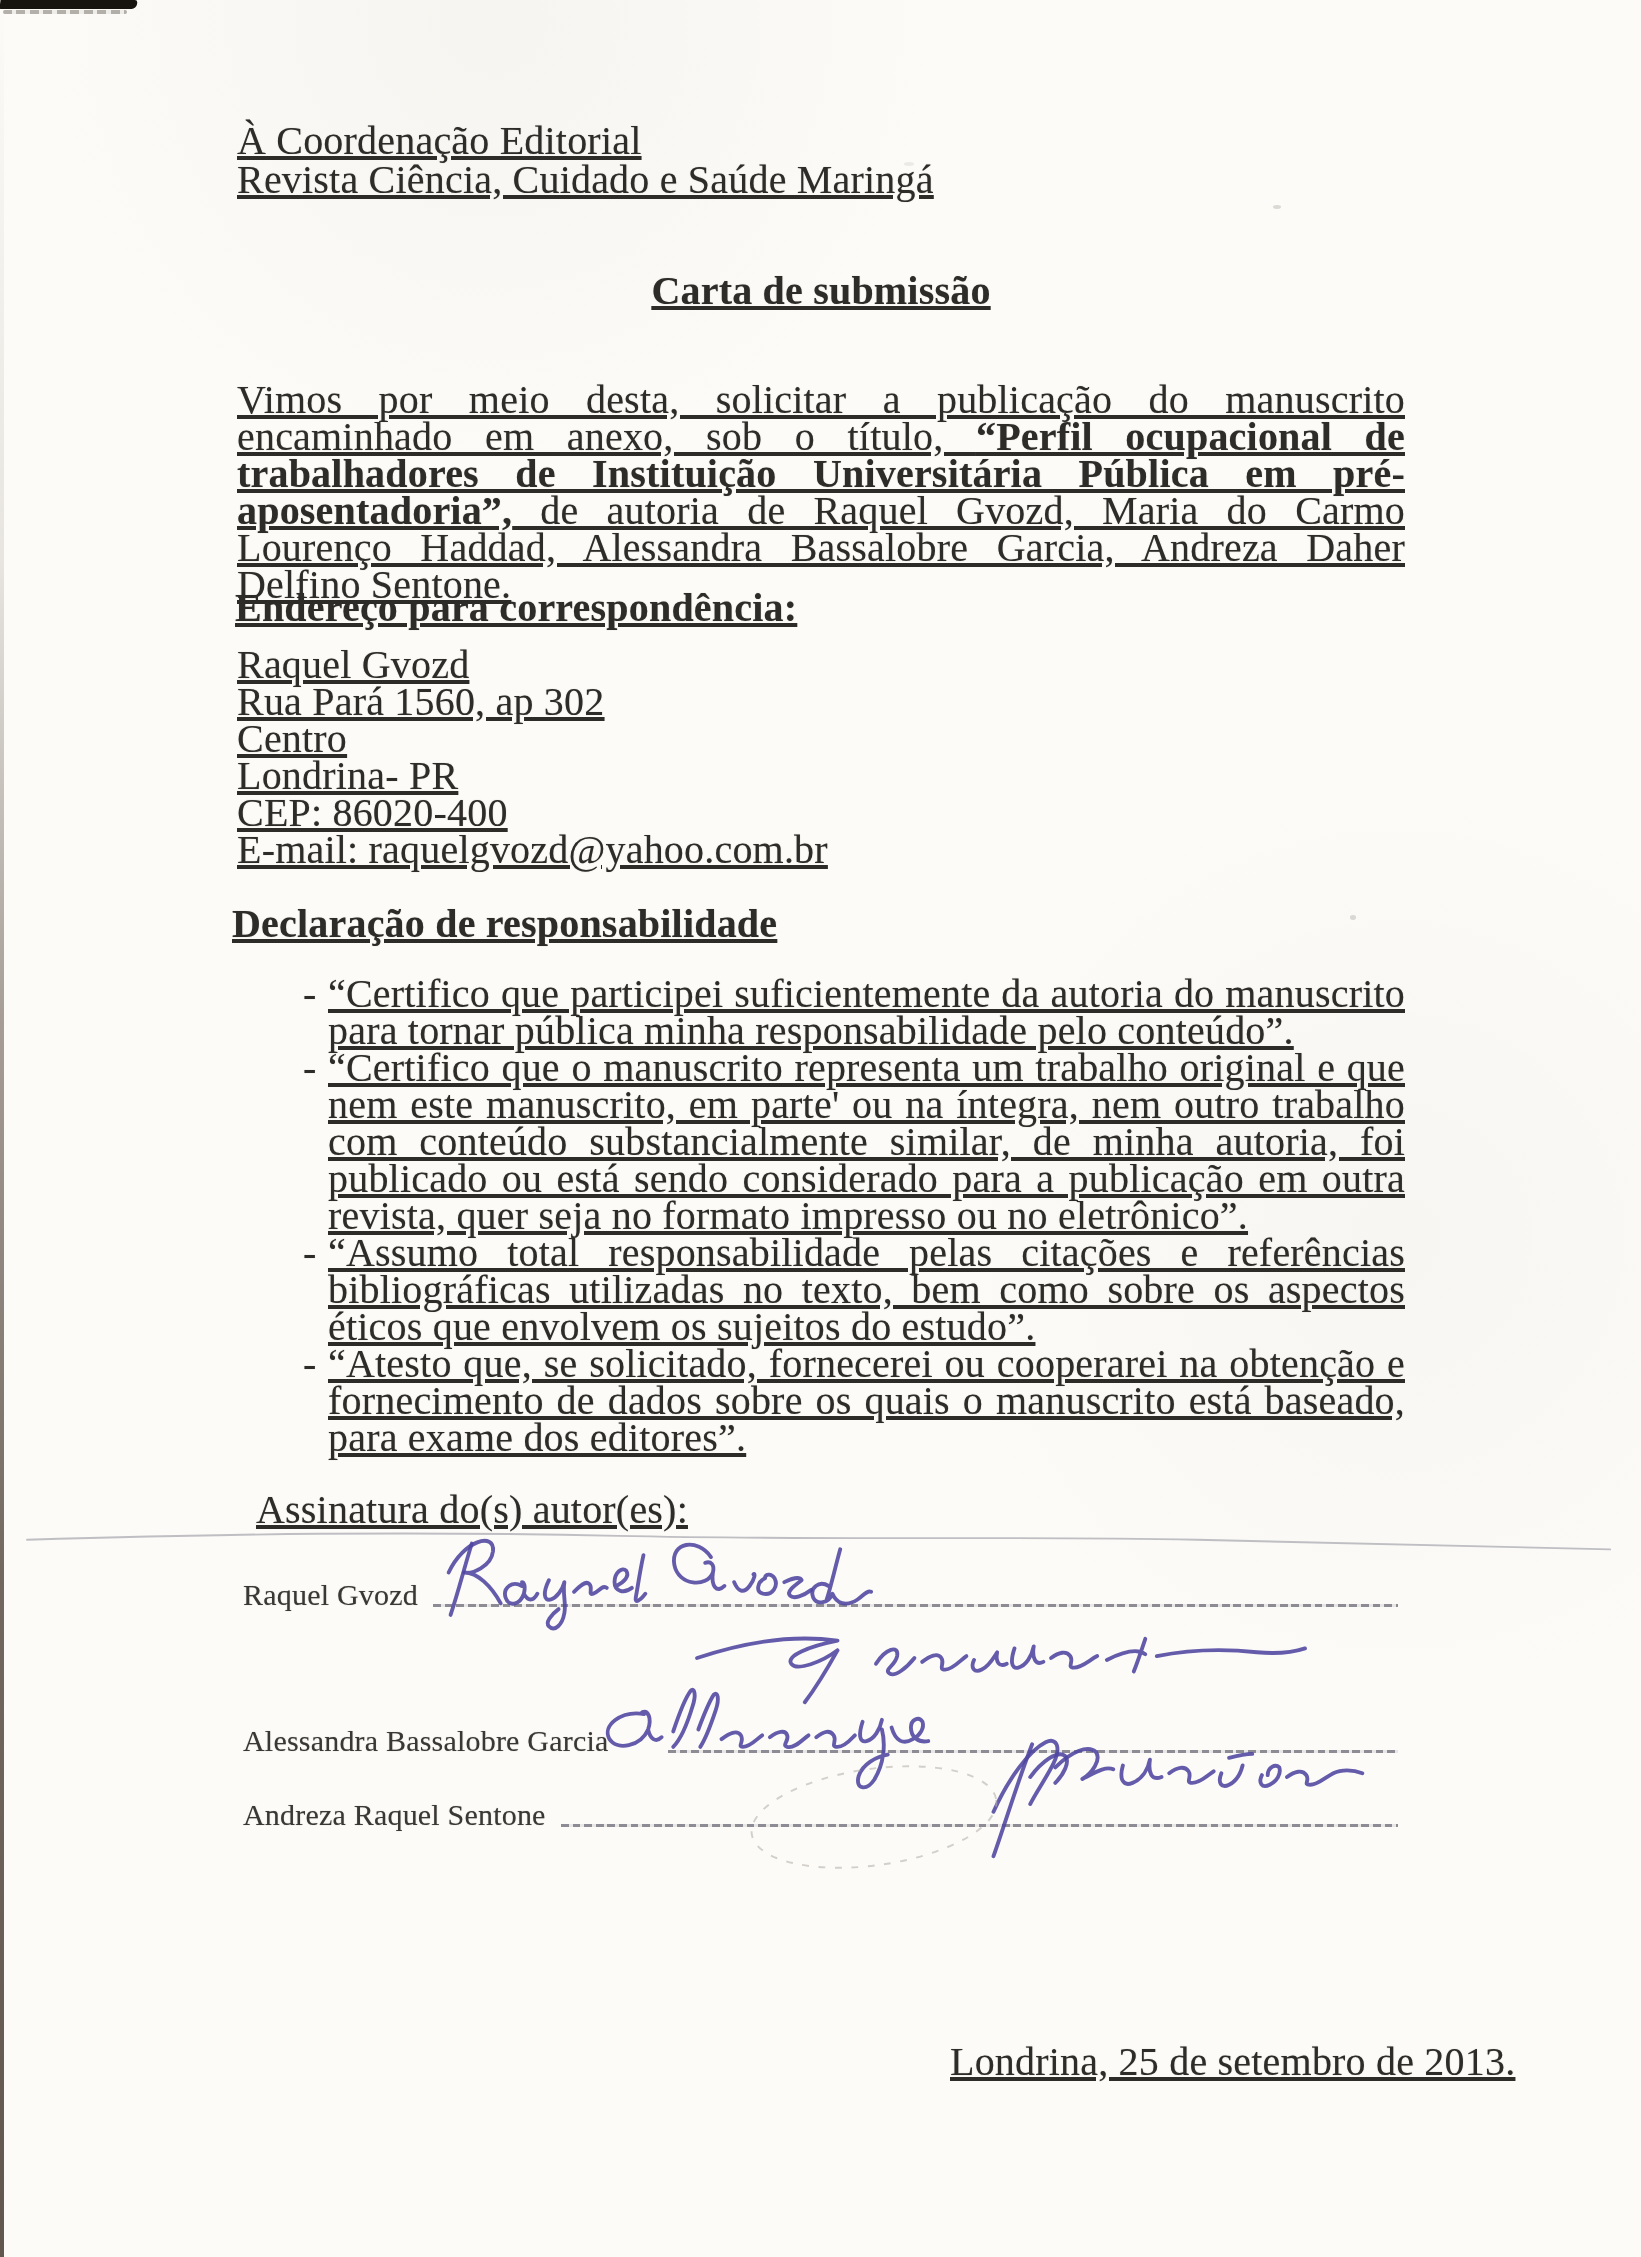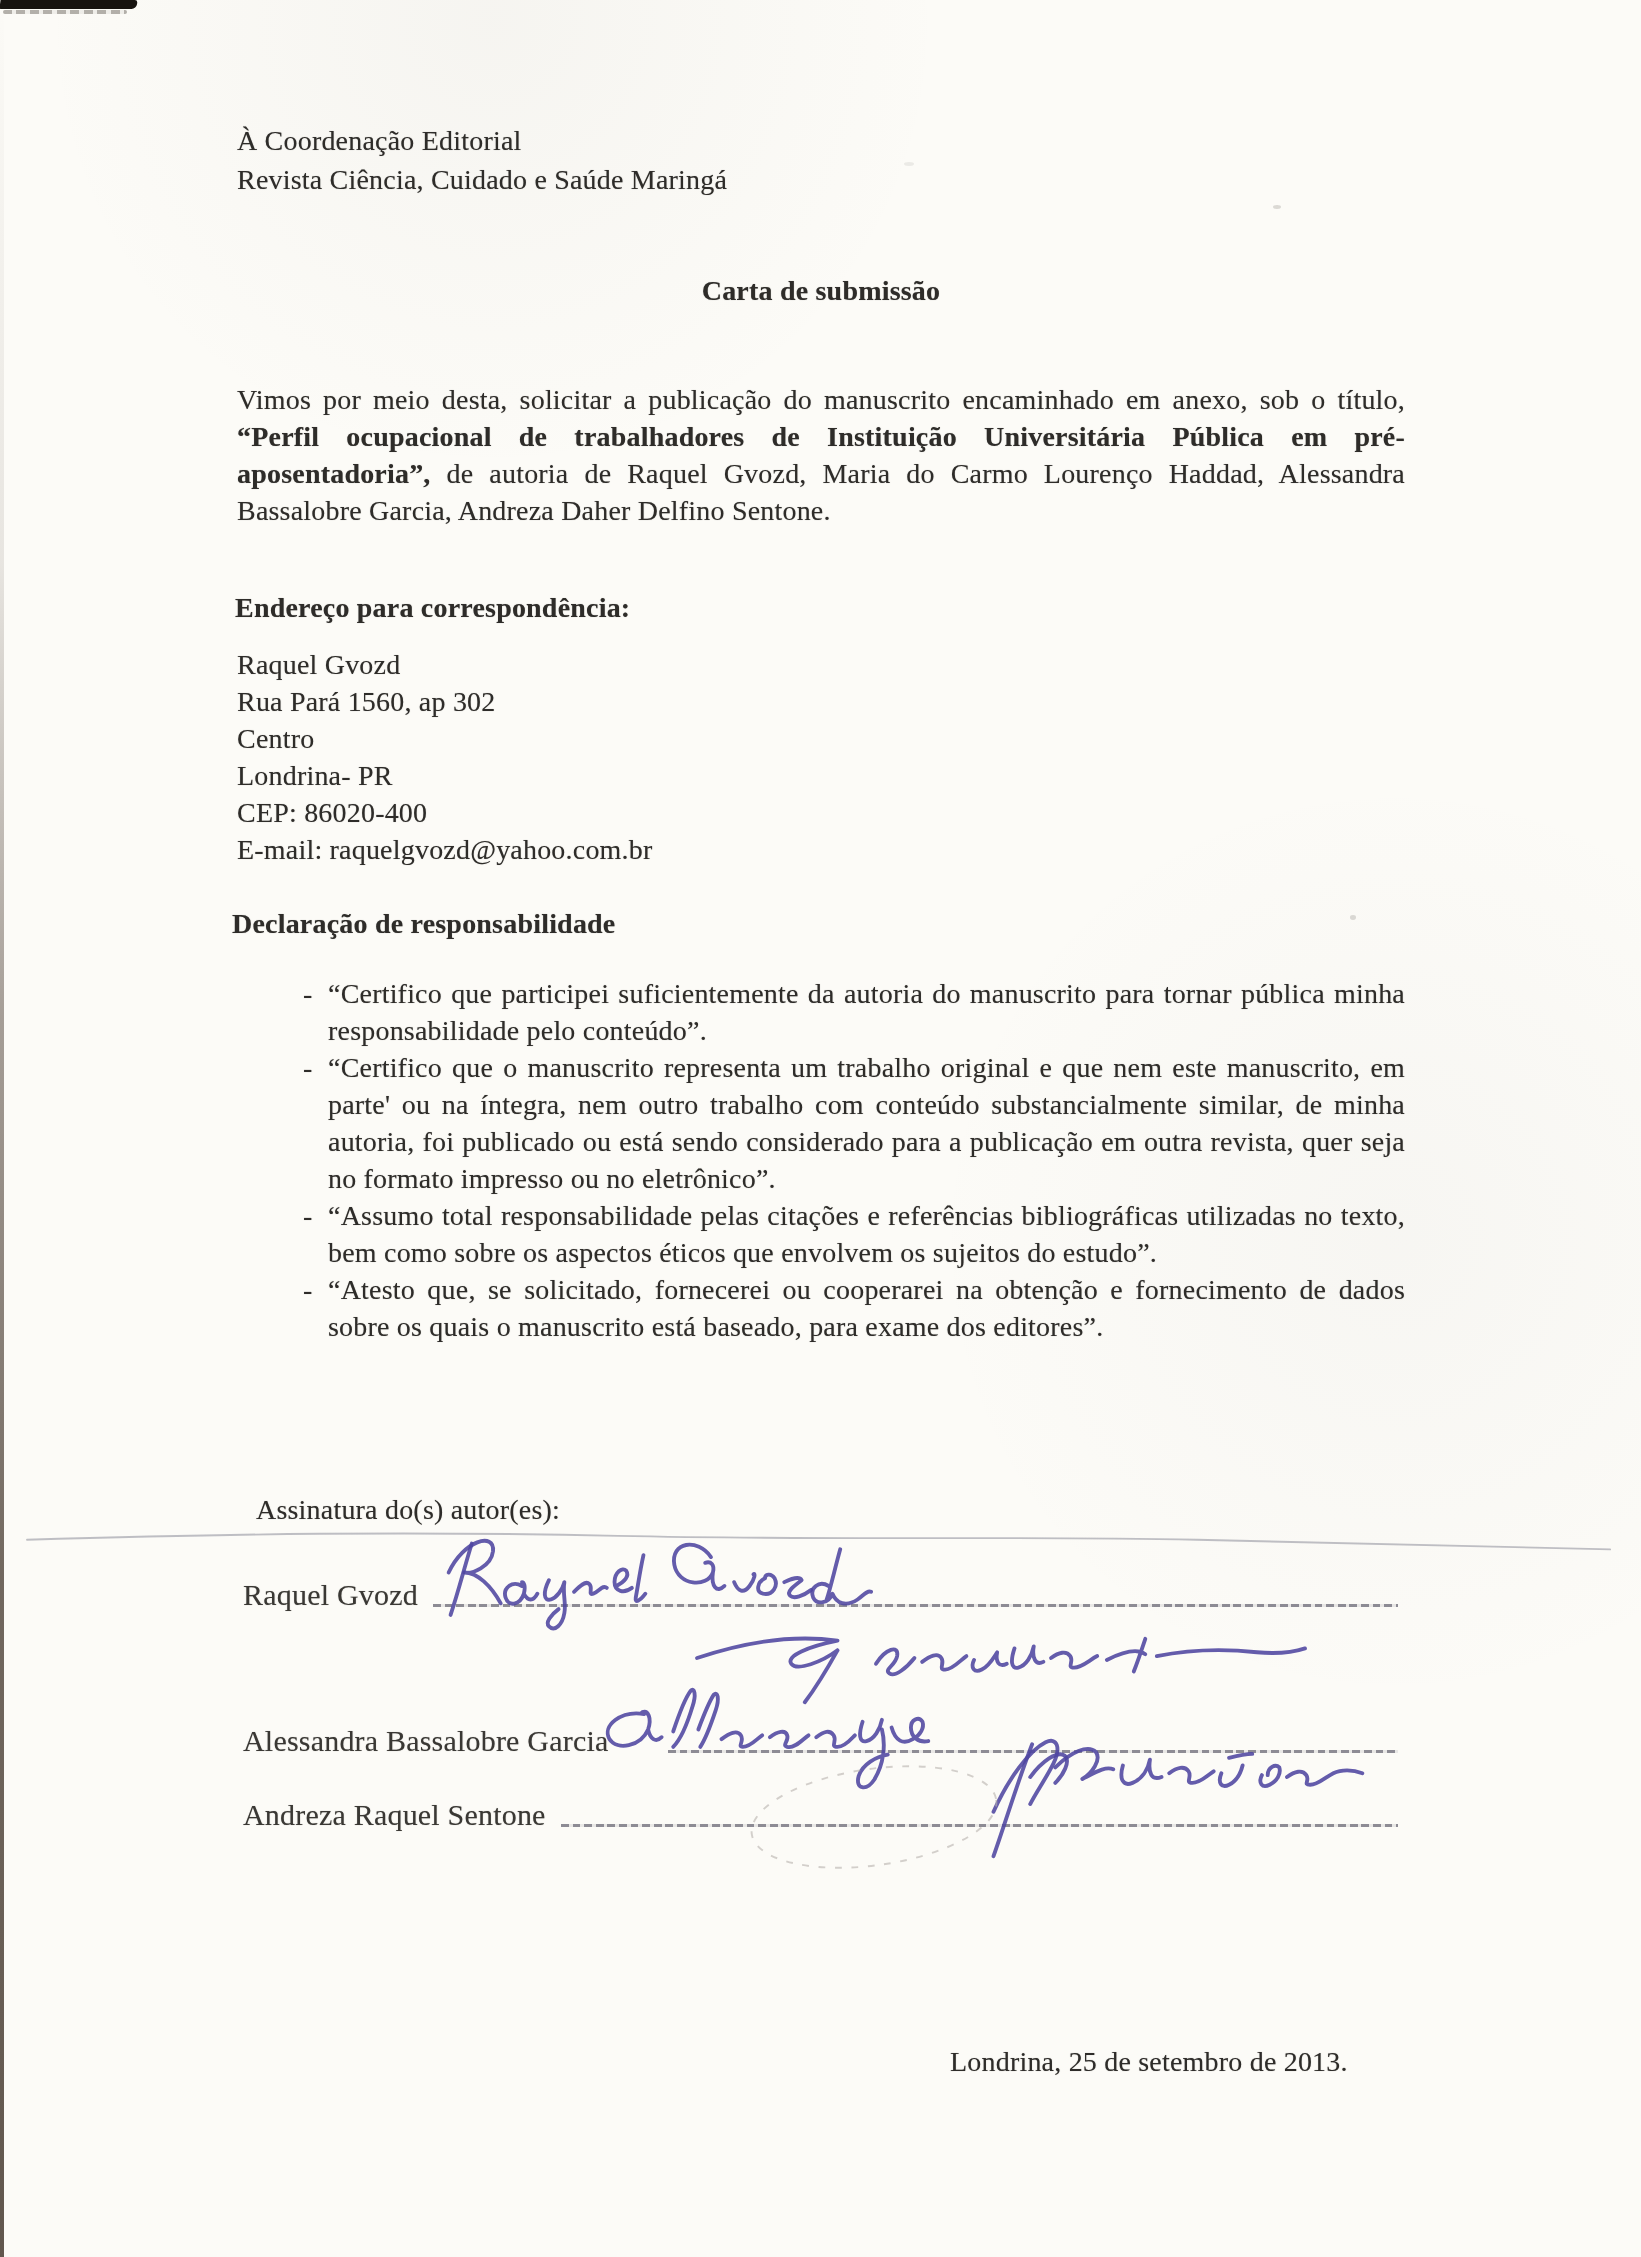--- a/index.html
+++ b/index.html
@@ -10,24 +10,25 @@
     background:
       radial-gradient(circle at 30% 1%, rgba(130,125,118,.05), transparent 18%),
       radial-gradient(circle at 85% 55%, rgba(120,120,125,.04), transparent 25%),
       #fcfbf7;
     font-family:"Liberation Serif","DejaVu Serif",serif;
     color:#2e2c29;
     overflow:hidden;
   }
   .txt{
     position:absolute;
-    font-size:28px;
+    font-size:40px;
     line-height:37px;
     letter-spacing:0.2px;
     text-shadow:0 0 1px rgba(46,44,41,.38);
+    text-decoration:underline;
   }
   .b{font-weight:bold;}
   .center{text-align:center;}
   .justify{text-align:justify;}
 
   
   .mark-topleft{
     position:absolute;left:0;top:0;width:137px;height:8.7px;
     background:#17130f;border-radius:0 2.9px 4.8px 1.9px;
     transform:skewX(-8deg);

